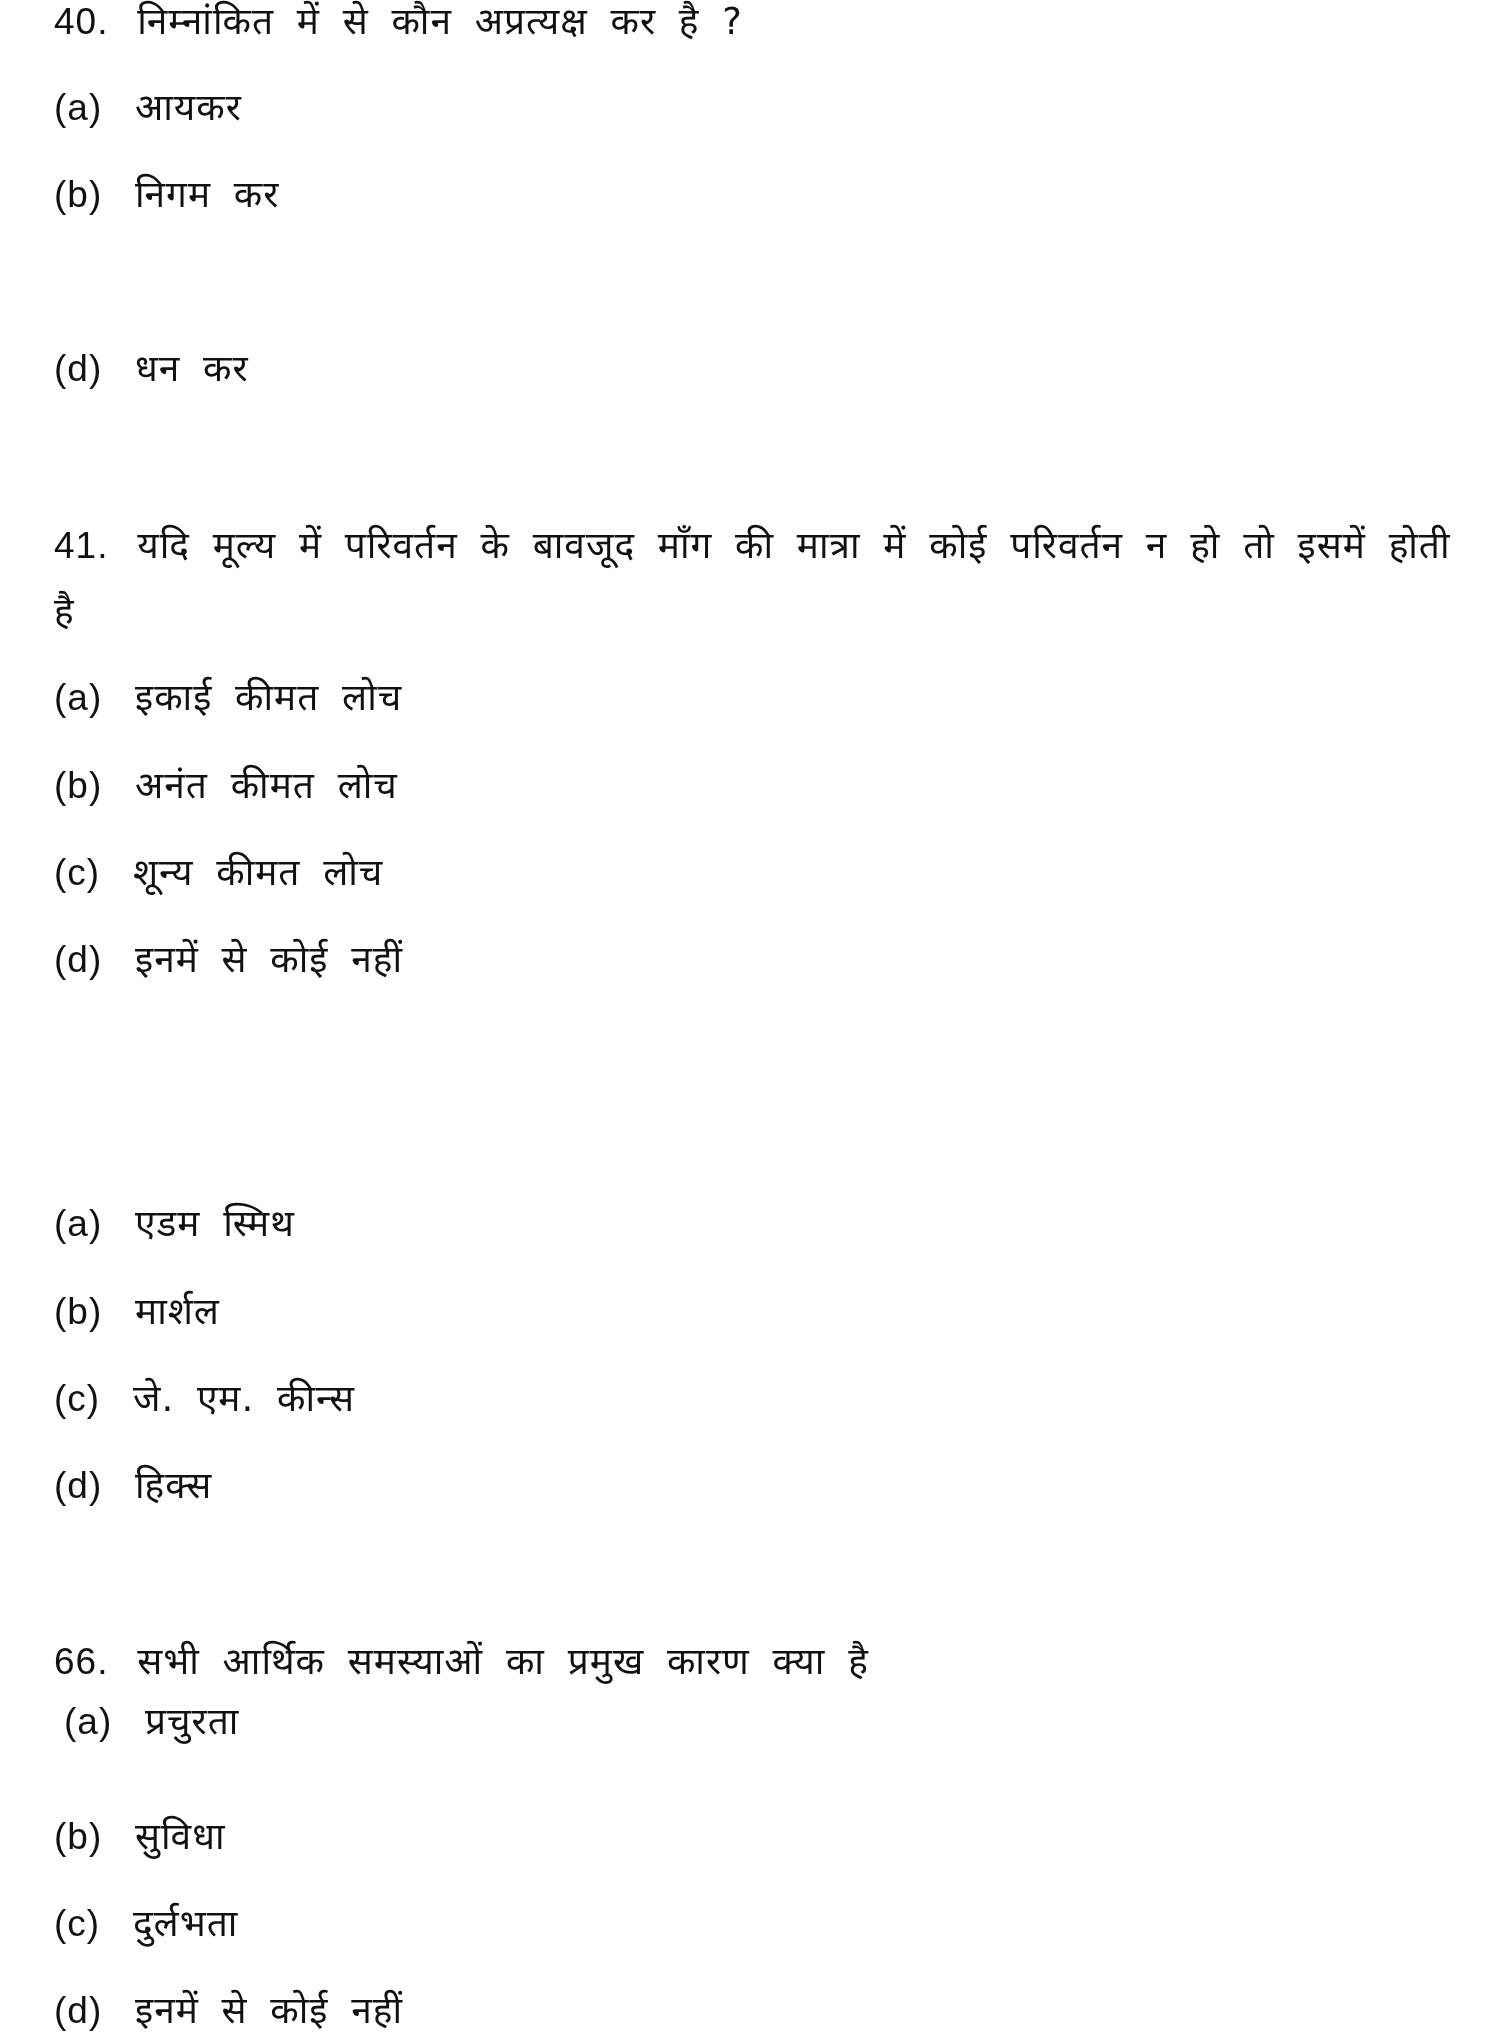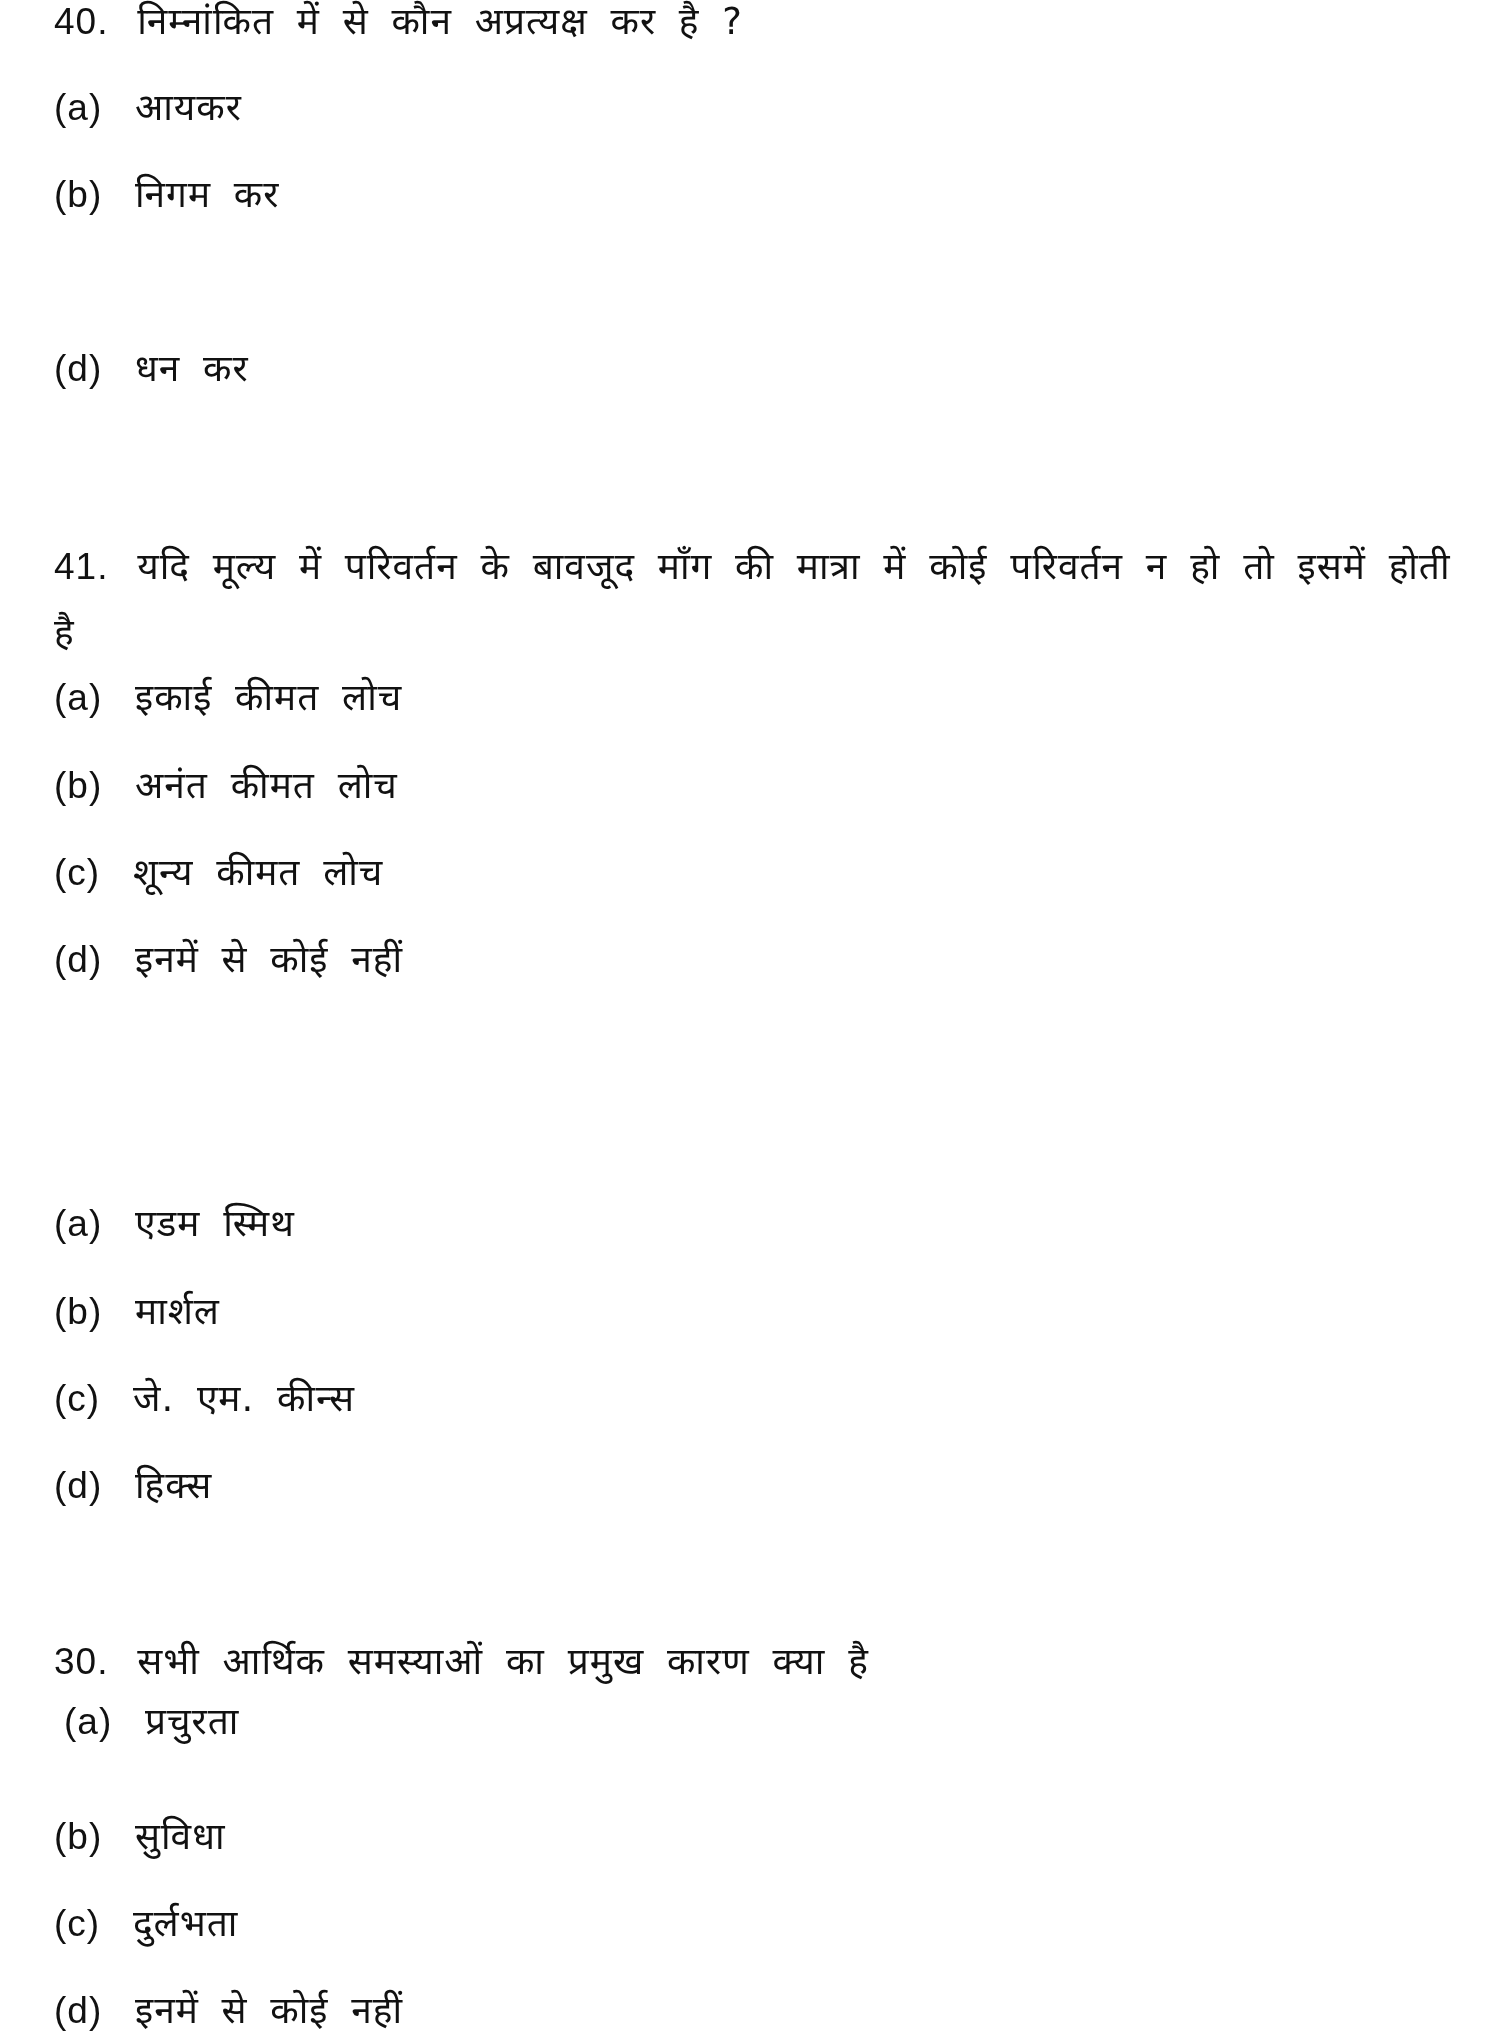--- a/index.html
+++ b/index.html
@@ -61,21 +61,21 @@
   </div>
   <div class="line" style="top:173px;">
     <span class="opt-label">(b)</span>
     <span>निगम कर</span>
   </div>
   <div class="line" style="top:347px;">
     <span class="opt-label">(d)</span>
     <span>धन कर</span>
   </div>
 
-  <div class="line qtext" style="top:534px;">
+  <div class="line qtext" style="top:513px;">
     <span class="qnum">41.</span>
     <span>यदि मूल्य में परिवर्तन के बावजूद माँग की मात्रा में कोई परिवर्तन न हो तो इसमें होती है</span>
   </div>
   <div class="line" style="top:676px;">
     <span class="opt-label">(a)</span>
     <span>इकाई कीमत लोच</span>
   </div>
   <div class="line" style="top:764px;">
     <span class="opt-label">(b)</span>
     <span>अनंत कीमत लोच</span>
@@ -100,21 +100,21 @@
   <div class="line" style="top:1377px;">
     <span class="opt-label">(c)</span>
     <span>जे. एम. कीन्स</span>
   </div>
   <div class="line" style="top:1464px;">
     <span class="opt-label">(d)</span>
     <span>हिक्स</span>
   </div>
 
   <div class="line" style="top:1640px;">
-    <span class="qnum">30.</span>
+    <span class="qnum">66.</span>
     <span>सभी आर्थिक समस्याओं का प्रमुख कारण क्या है</span>
   </div>
   <div class="line" style="top:1700px;margin-left:10px;">
     <span class="opt-label">(a)</span>
     <span>प्रचुरता</span>
   </div>
   <div class="line" style="top:1815px;">
     <span class="opt-label">(b)</span>
     <span>सुविधा</span>
   </div>

